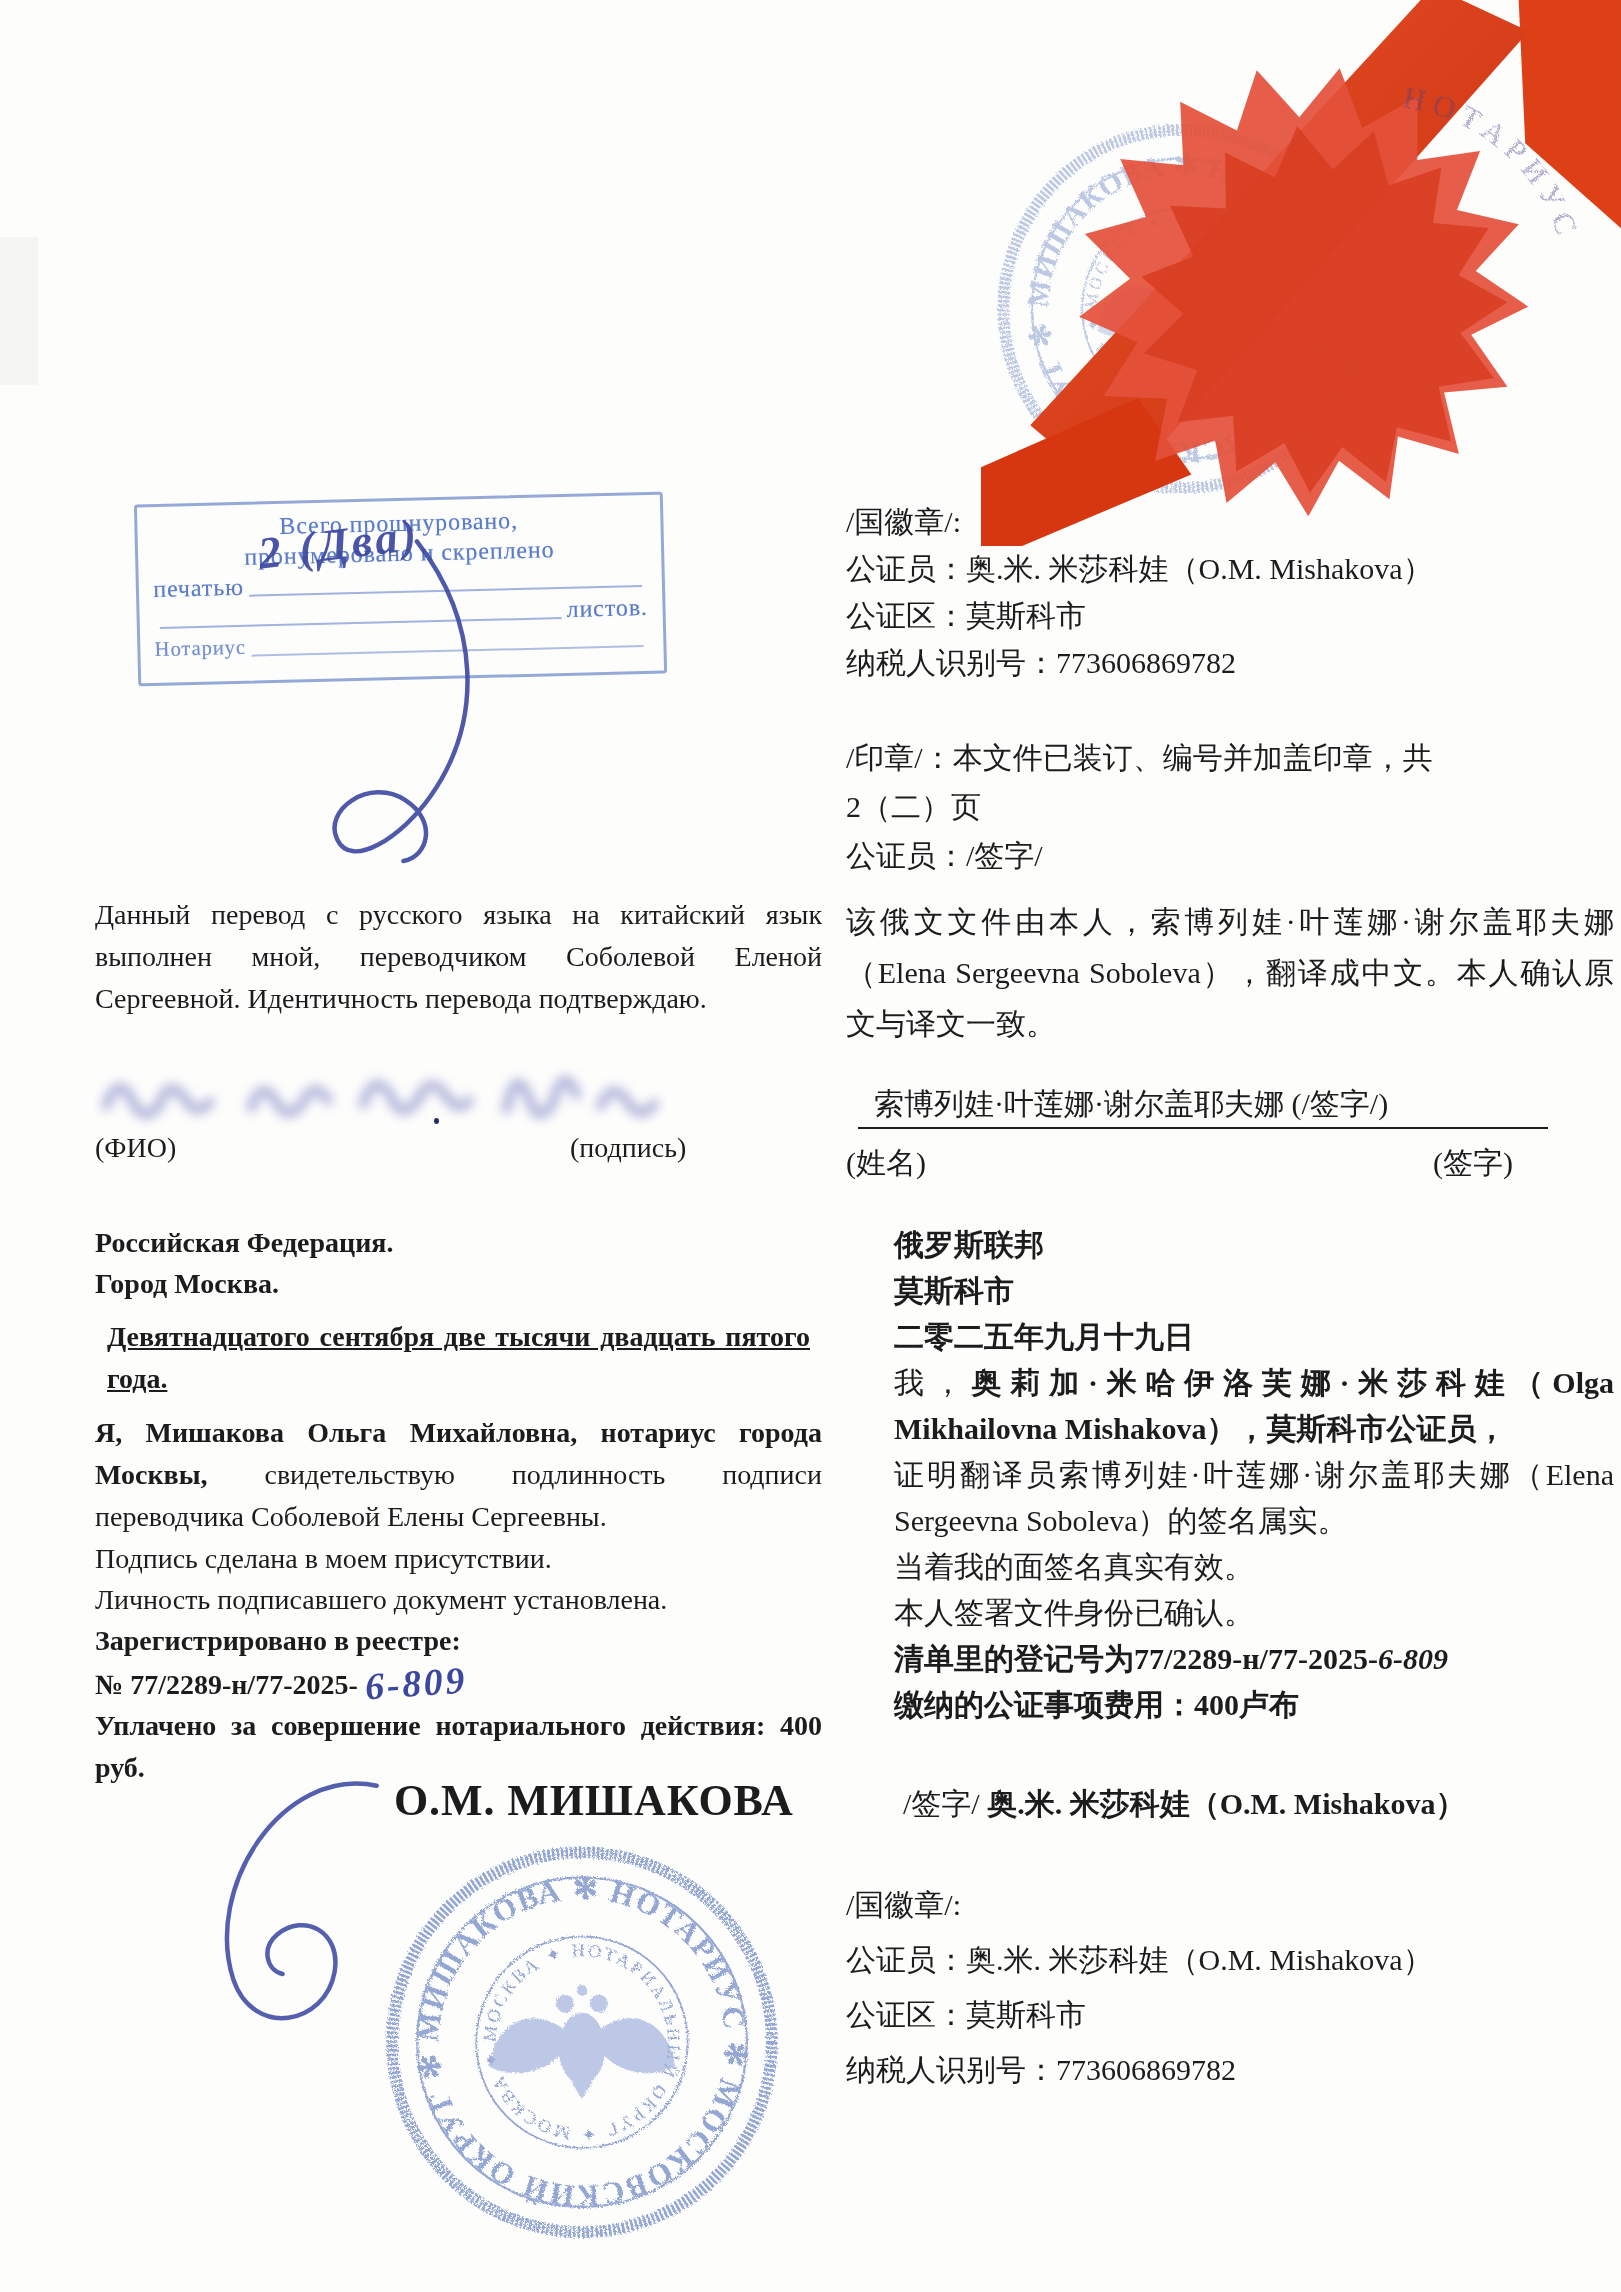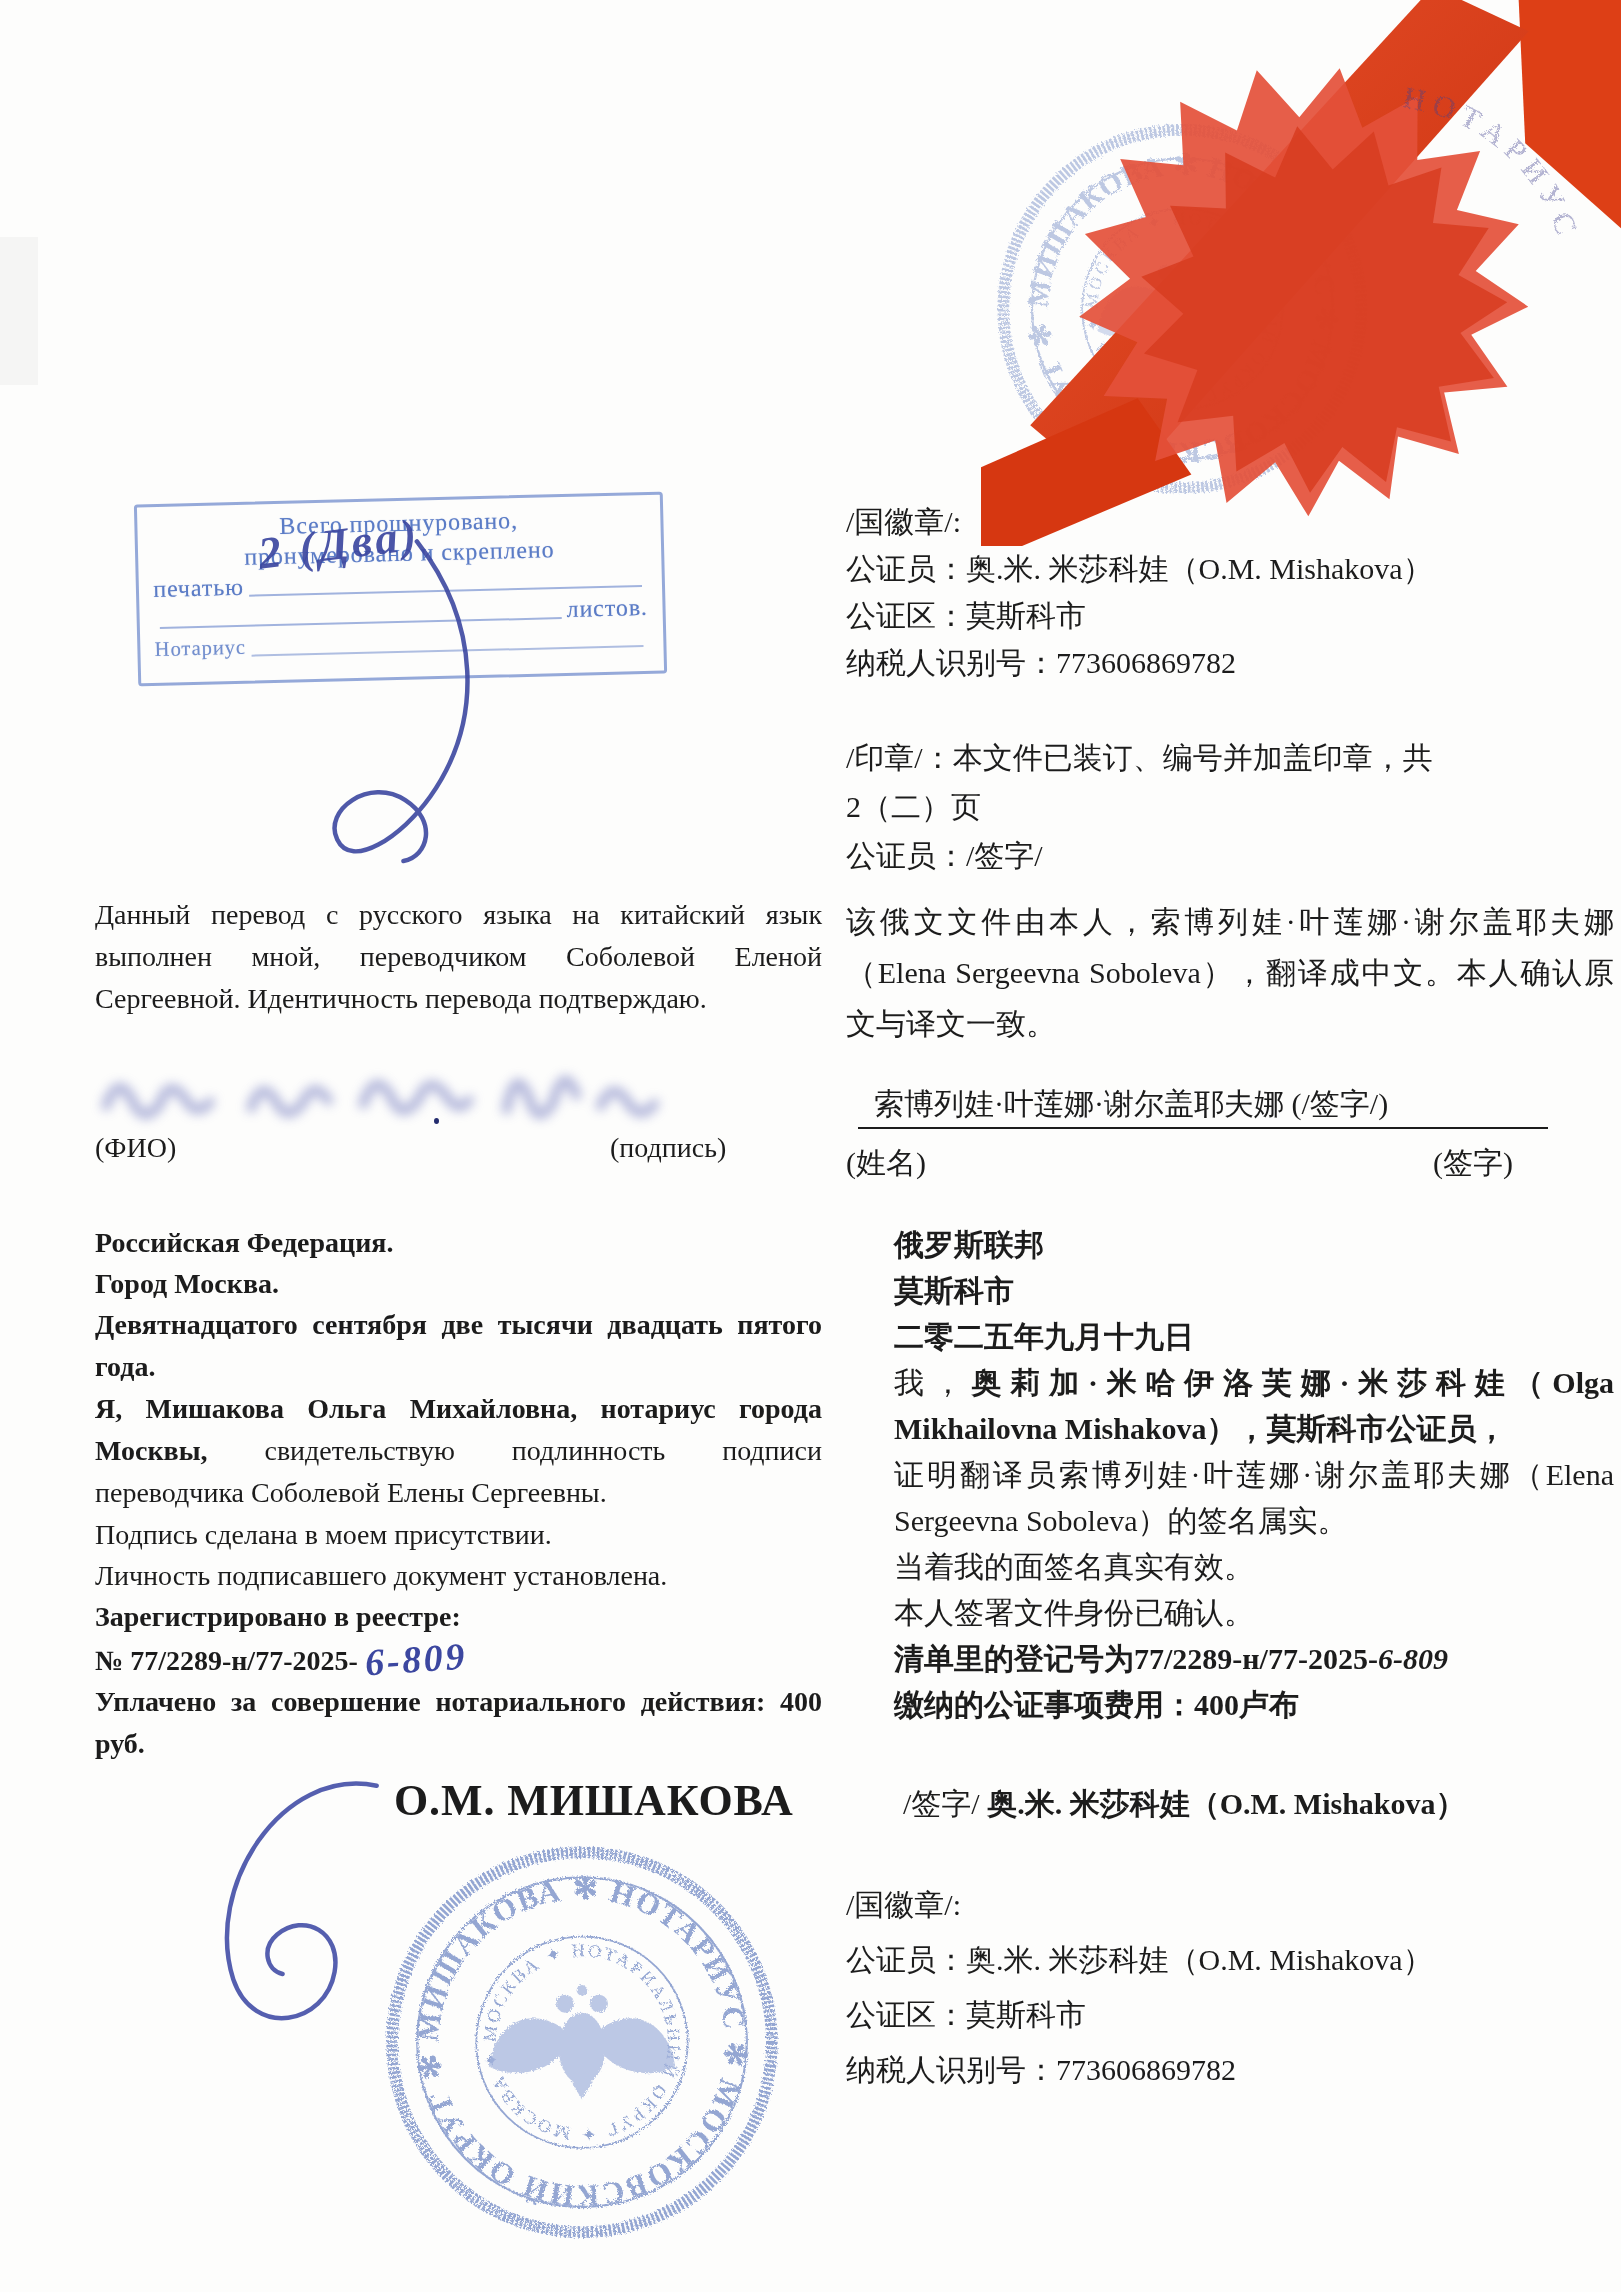--- a/index.html
+++ b/index.html
@@ -131,27 +131,27 @@
       <path d="M 170 54 q 12 -34 28 -6 q 12 24 30 0 q 12 -26 28 -2"></path>
       <path d="M 295 50 q 14 -40 32 -6 q 12 26 30 0 q 12 -28 30 -4 q 14 22 26 6"></path>
       <path d="M 455 56 q 10 -52 26 -10 q 10 30 26 2 q 12 -44 26 -8"></path>
       <path d="M 560 52 q 14 -30 30 -4 q 14 22 30 2"></path>
     </g>
   </svg>
   <div class="speck" style="left:434px;top:1118px;width:5.4px;height:6.3px;"></div>
 
   <div class="abs" style="left:95px;top:1127px;width:727px;height:41px;">
     <span class="ru-line">(ФИО)</span>
-    <span class="ru-line abs" style="left:475px;top:0;margin-left:40px;">(подпись)</span>
+    <span class="ru-line abs" style="left:475px;top:0;">(подпись)</span>
   </div>
 
   <div class="abs" style="left:95px;top:1222px;width:727px;">
     <div class="ru-line b">Российская Федерация.</div>
     <div class="ru-line b">Город Москва.</div>
-    <div class="ru-par b" style="margin:0;">Девятнадцатого сентября две тысячи двадцать пятого года.</div>
+    <div class="ru-par b" style="margin:12px;text-decoration:underline;">Девятнадцатого сентября две тысячи двадцать пятого года.</div>
     <div class="ru-par"><span class="b">Я, </span><span class="b">Мишакова Ольга Михайловна, нотариус города Москвы,</span><span> свидетельствую подлинность подписи переводчика Соболевой Елены Сергеевны.</span></div>
     <div class="ru-line">Подпись сделана в моем присутствии.</div>
     <div class="ru-line">Личность подписавшего документ установлена.</div>
     <div class="ru-line b">Зарегистрировано в реестре:</div>
     <div class="ru-line b"><span>№ 77/2289-н/77-2025-</span> <span class="hand reg-hand">6-809</span></div>
     <div class="ru-par b">Уплачено за совершение нотариального действия: 400 руб.</div>
   </div>
 
   <svg class="abs" style="left:184px;top:1766px;" width="233" height="269" viewBox="0 0 260 300">
     <path d="M 215 22 C 110 0 22 135 55 238 C 78 305 158 288 168 230 C 176 185 134 163 104 188 C 86 203 92 228 110 232" fill="none" stroke="#434ea6" stroke-width="5" stroke-linecap="round" opacity="0.9"></path>

